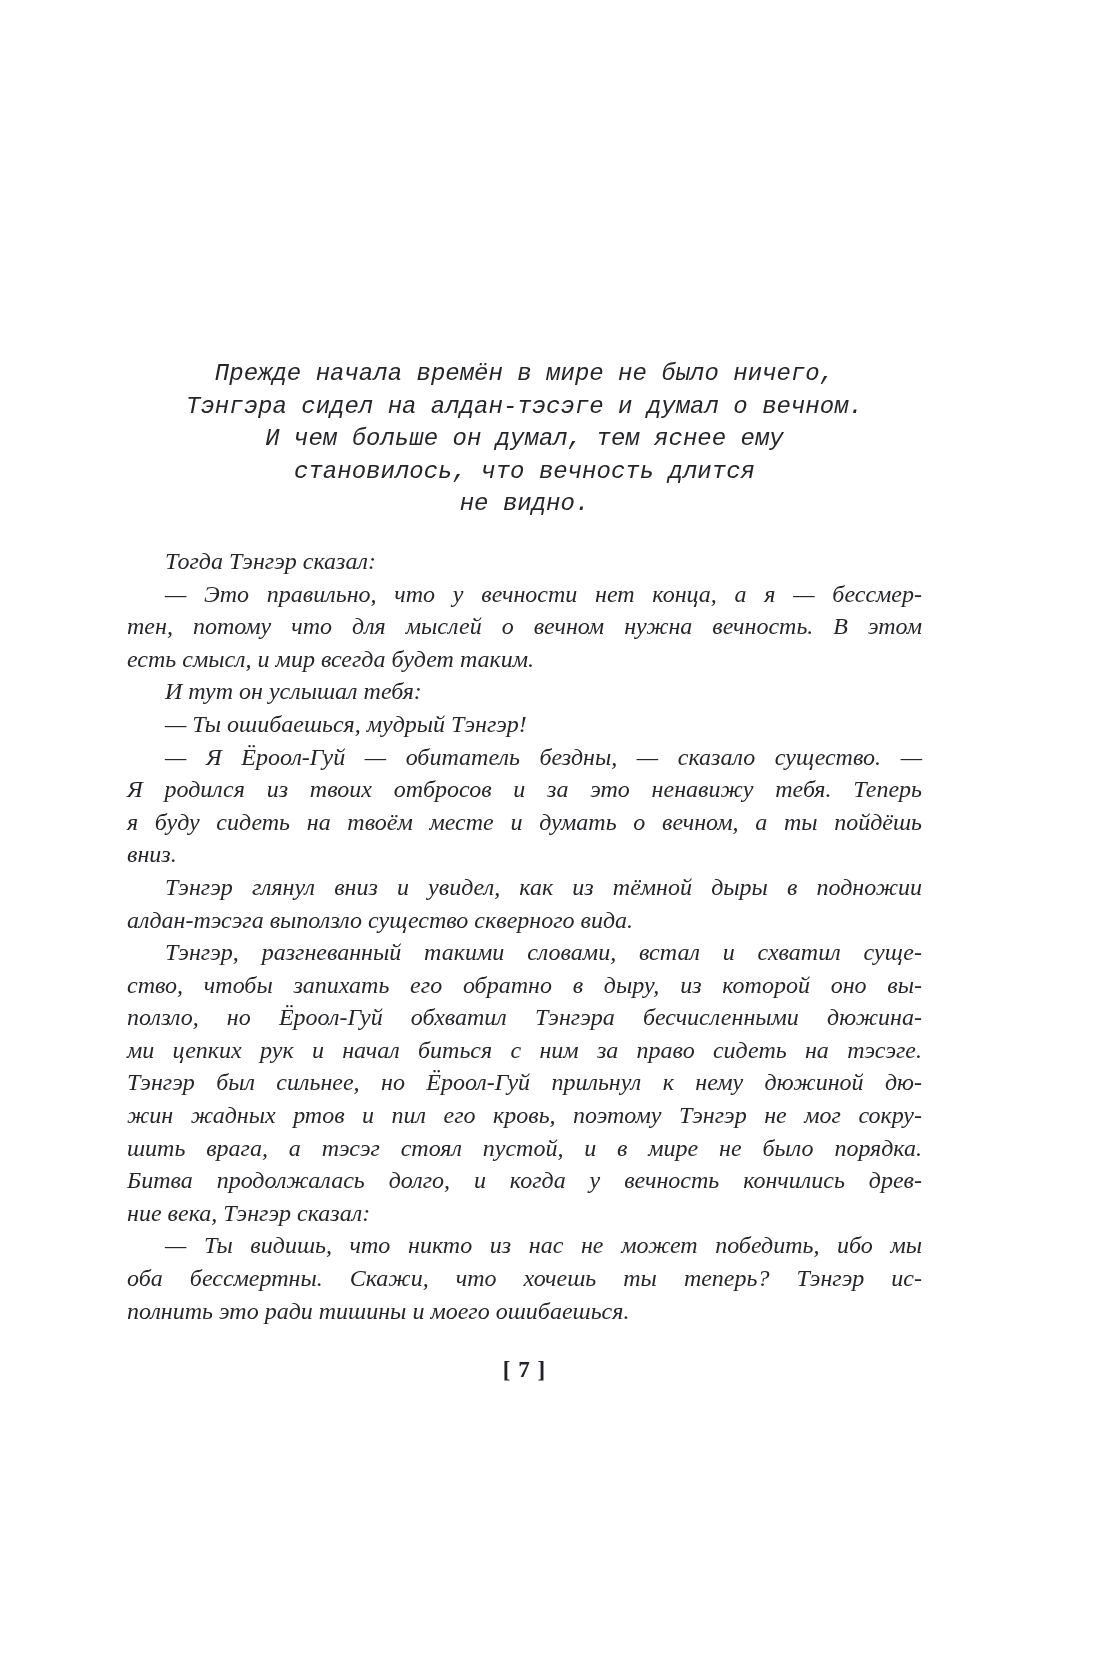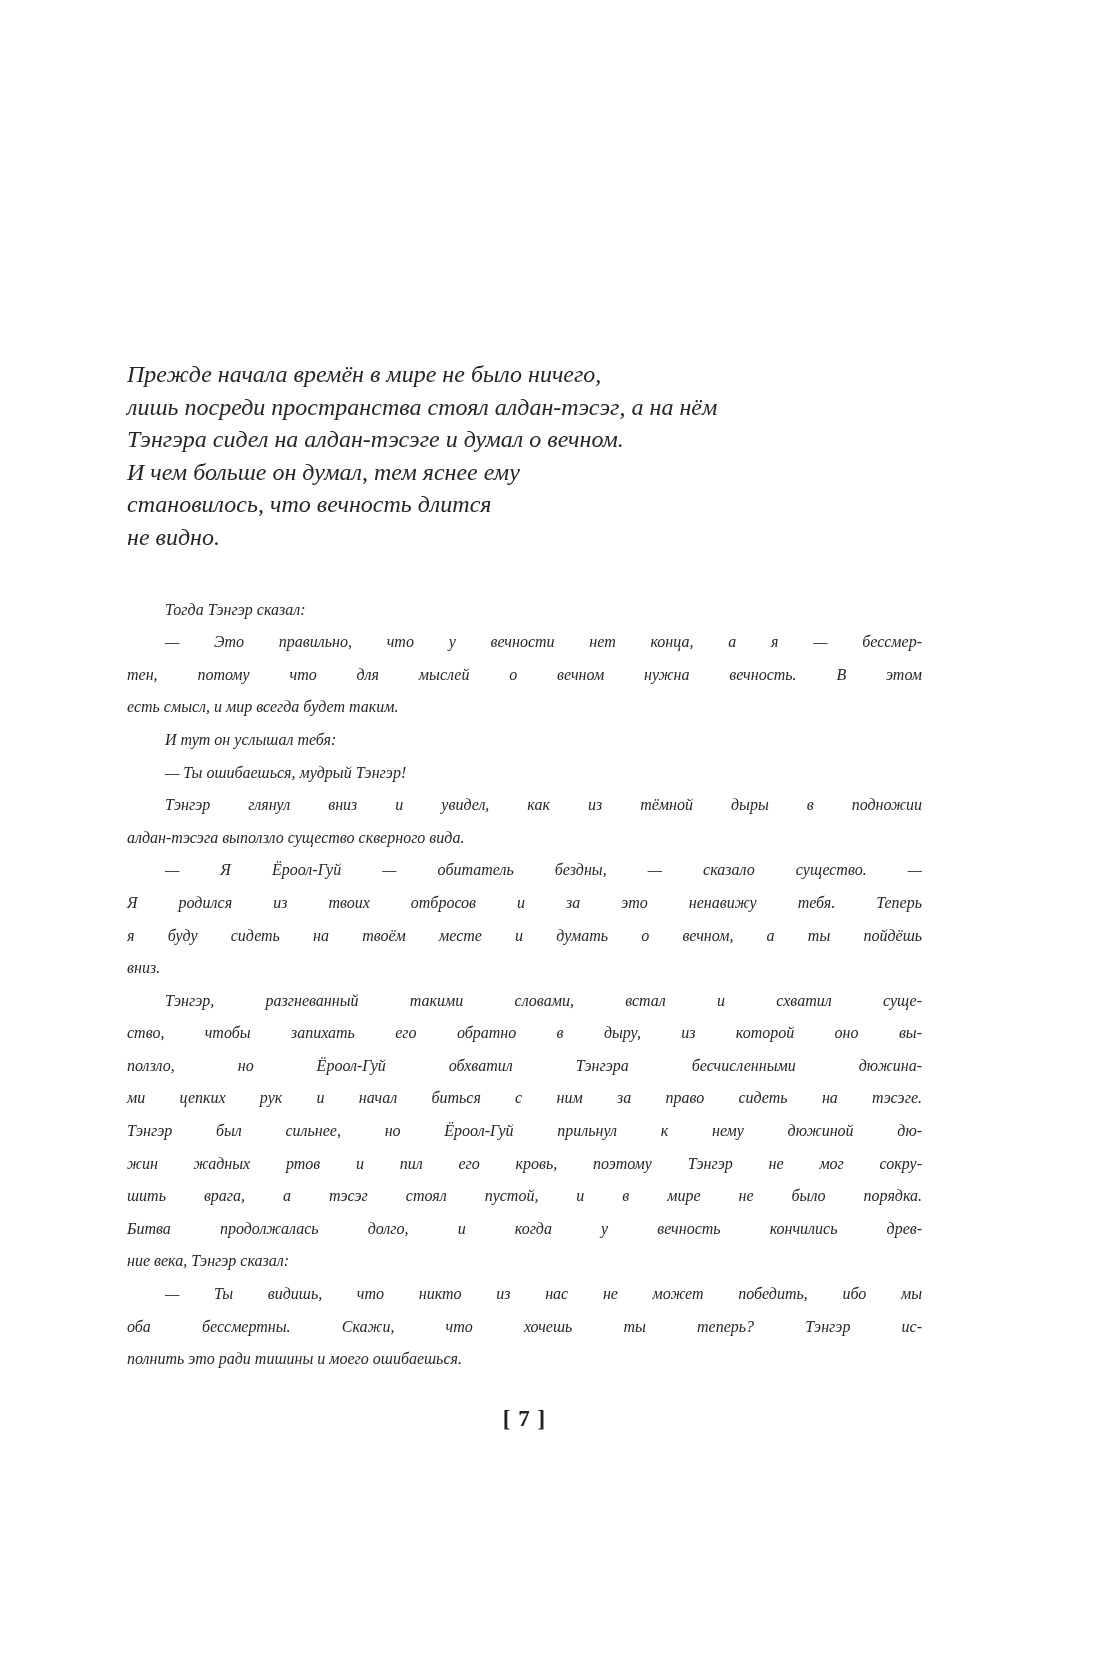--- a/index.html
+++ b/index.html
@@ -18,26 +18,28 @@
     padding: 358px 178px 0 127px;
     color: #26262a;
     overflow: hidden;
   }
   .epigraph {
     font-style: italic;
     font-size: 24px;
     line-height: 32.6px;
   }
   .ep-line {
+    text-align: center;
     white-space: nowrap;
+    font-family: Liberation Mono, monospace;
   }
   .body-text {
-    margin-top: 40px;
+    margin-top: 24px;
     font-style: italic;
-    font-size: 16px;
+    font-size: 24px;
     line-height: 32.6px;
   }
   .para { margin: 0; }
   .line { text-align: left; }
   .line.just {
     text-align: justify;
     text-align-last: justify;
   }
   .line.indent { padding-left: 38px; }
   .footer {
@@ -52,21 +54,20 @@
     letter-spacing: 1px;
     color: #222228;
   }
 </style>
 </head>
 <body>
 
 <div class="page">
   <div class="epigraph">
       <div class="ep-line">Прежде начала времён в мире не было ничего,</div>
-      <div class="ep-line">лишь посреди пространства стоял алдан-тэсэг, а на нём</div>
       <div class="ep-line">Тэнгэра сидел на алдан-тэсэге и думал о вечном.</div>
       <div class="ep-line">И чем больше он думал, тем яснее ему</div>
       <div class="ep-line">становилось, что вечность длится</div>
       <div class="ep-line">не видно.</div>
     </div>
   <div class="body-text">
       <div class="para">
         <div class="line indent">Тогда Тэнгэр сказал:</div>
       </div>
       <div class="para">
@@ -74,28 +75,28 @@
         <div class="line just">тен, потому что для мыслей о вечном нужна вечность. В этом</div>
         <div class="line">есть смысл, и мир всегда будет таким.</div>
       </div>
       <div class="para">
         <div class="line indent">И тут он услышал тебя:</div>
       </div>
       <div class="para">
         <div class="line indent">— Ты ошибаешься, мудрый Тэнгэр!</div>
       </div>
       <div class="para">
-        <div class="line indent just">Тэнгэр глянул вниз и увидел, как из тёмной дыры в подножии</div>
-        <div class="line">алдан-тэсэга выползло существо скверного вида.</div>
-      </div>
-      <div class="para">
         <div class="line indent just">— Я Ёроол-Гуй — обитатель бездны, — сказало существо. —</div>
         <div class="line just">Я родился из твоих отбросов и за это ненавижу тебя. Теперь</div>
         <div class="line just">я буду сидеть на твоём месте и думать о вечном, а ты пойдёшь</div>
         <div class="line">вниз.</div>
+      </div>
+      <div class="para">
+        <div class="line indent just">Тэнгэр глянул вниз и увидел, как из тёмной дыры в подножии</div>
+        <div class="line">алдан-тэсэга выползло существо скверного вида.</div>
       </div>
       <div class="para">
         <div class="line indent just">Тэнгэр, разгневанный такими словами, встал и схватил суще-</div>
         <div class="line just">ство, чтобы запихать его обратно в дыру, из которой оно вы-</div>
         <div class="line just">ползло, но Ёроол-Гуй обхватил Тэнгэра бесчисленными дюжина-</div>
         <div class="line just">ми цепких рук и начал биться с ним за право сидеть на тэсэге.</div>
         <div class="line just">Тэнгэр был сильнее, но Ёроол-Гуй прильнул к нему дюжиной дю-</div>
         <div class="line just">жин жадных ртов и пил его кровь, поэтому Тэнгэр не мог сокру-</div>
         <div class="line just">шить врага, а тэсэг стоял пустой, и в мире не было порядка.</div>
         <div class="line just">Битва продолжалась долго, и когда у вечность кончились древ-</div>

